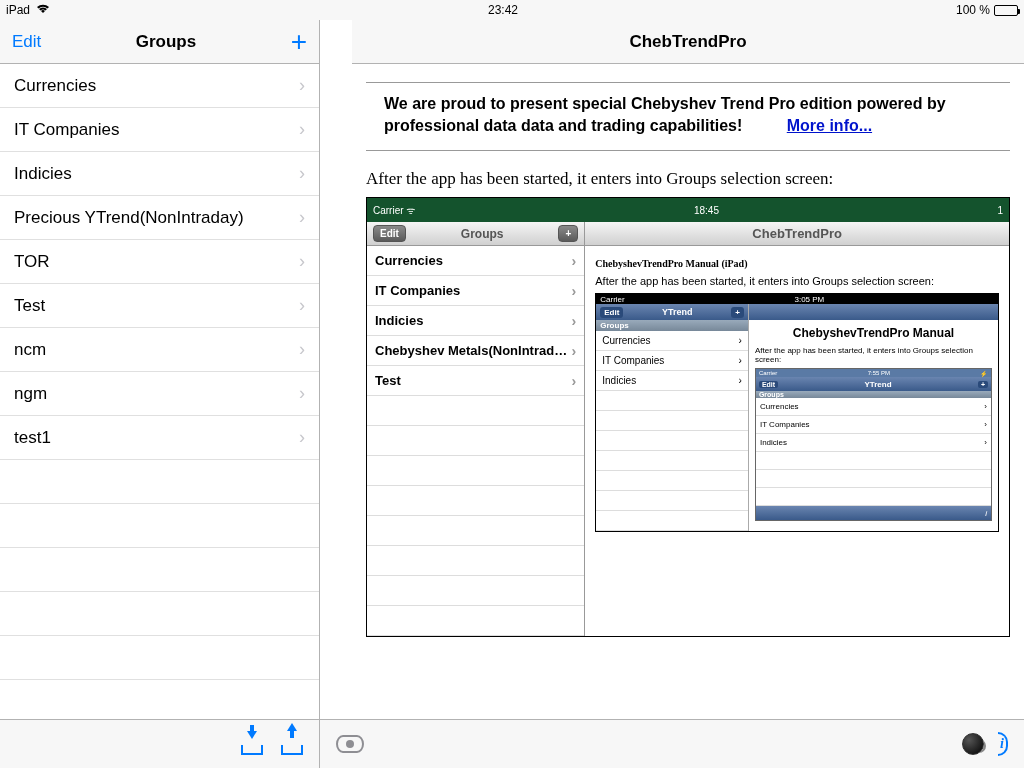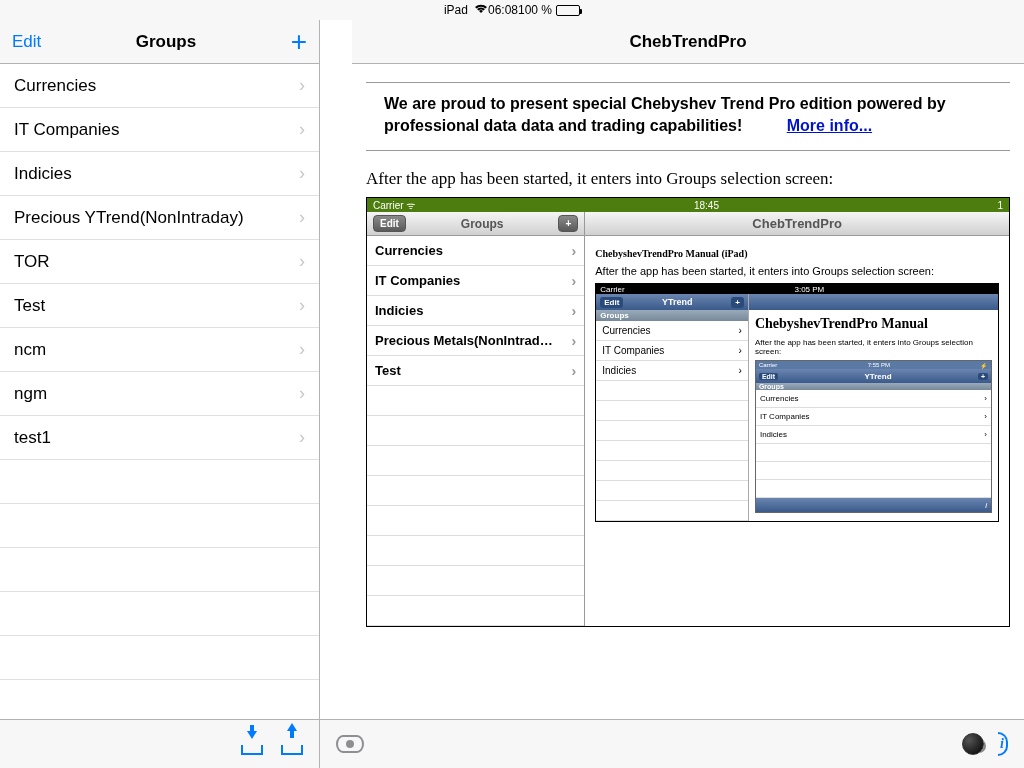--- a/index.html
+++ b/index.html
@@ -1,17 +1,17 @@
 <!DOCTYPE html>
 <html><head>
 <meta charset="utf-8">
 <style>
   * { box-sizing: border-box; margin: 0; padding: 0; }
   html, body { width: 1024px; height: 768px; font-family: -apple-system, Helvetica, Arial, sans-serif; overflow: hidden; background: #fff; }
-  .status-bar { height: 20px; background: #f7f7f7; display: flex; align-items: center; justify-content: center; padding: 0 6px; font-size: 12px; font-weight: 500; }
+  .status-bar { height: 20px; background: #f7f7f7; display: flex; align-items: center; justify-content: space-between; padding: 0 6px; font-size: 12px; font-weight: 500; }
   .status-left { display: flex; align-items: center; gap: 6px; }
   .status-right { display: flex; align-items: center; gap: 4px; }
   .wifi-icon { display:inline-block; }
   .battery { width: 24px; height: 11px; border: 1px solid #000; border-radius: 2px; position: relative; }
   .battery::after { content:''; position:absolute; right:-3px; top:3px; width:2px; height:5px; background:#000; border-radius:0 1px 1px 0; }
   .battery-fill { background:#000; width:100%; height:100%; }
   .split { display:flex; height: 700px; border-bottom:1px solid #b2b2b2;gap:32px; }
   .left-pane { width: 320px; border-right:1px solid #b2b2b2; display:flex; flex-direction:column; background:#fff; }
   .navbar { height: 44px; background:#f7f7f7; border-bottom:1px solid #b2b2b2; display:flex; align-items:center; justify-content:space-between; padding:0 12px; }
   .navbar .title { font-size:17px; font-weight:600; text-align:center; flex:1; }
@@ -24,21 +24,21 @@
   .right-pane { flex:1; display:flex; flex-direction:column; background:#fff; }
   .right-nav { height:44px; background:#f7f7f7; border-bottom:1px solid #b2b2b2; display:flex; align-items:center; justify-content:center; font-size:17px; font-weight:600; }
   .content { flex:1; overflow:auto; padding:12px 14px; }
   .content h3 { font-family: "Times New Roman", serif; font-size:20px; font-weight:bold; margin:10px 0 14px; }
   .hr { border:none; border-top:1px solid #999; margin:6px 0 10px; }
   .promo { font-weight:bold; font-size:16px; margin-left:18px; margin-right:10px; line-height:1.35; }
   .promo a { color:#0013cc; text-decoration:underline;padding-left:40px; }
   .body-text { font-family:"Times New Roman", serif; font-size:17px; margin:18px 0 8px; }
   
   .mock { border:1px solid #000; background:#fff; }
-  .mock-status { height:14px; background:#4d7c0f; color:#fff; font-size:10px; display:flex; justify-content:space-between; align-items:center; padding:6px 6px; }
+  .mock-status { height:24px; background:#14532d; color:#fff; font-size:10px; display:flex; justify-content:space-between; align-items:center; padding:6px 6px; }
   .mock-split { display:flex; }
   .mock-left { width:34%; border-right:1px solid #999; }
   .mock-nav { height:24px; background:linear-gradient(#f5f5f5,#d0d0d0); display:flex; align-items:center; justify-content:space-between; padding:0 6px; font-size:12px; font-weight:bold; border-bottom:1px solid #999; }
   .mock-nav .mbtn { background:linear-gradient(#8a8a8a,#5a5a5a); color:#fff; font-size:10px; padding:2px 6px; border-radius:4px; font-weight:bold; border:1px solid #555;}
   .mock-nav .mtitle { color:#555; }
   .mock-row { height:30px; border-bottom:1px solid #ddd; display:flex; align-items:center; justify-content:space-between; padding:0 8px; font-size:13px; font-weight:bold; }
   .mock-row .mc { color:#999; font-size:14px; }
   .mock-row.e { height:30px; }
   .mock-right { flex:1; }
   .mock-right-nav { height:24px; background:linear-gradient(#f5f5f5,#d0d0d0); display:flex; align-items:center; justify-content:center; font-size:13px; font-weight:bold; color:#555; border-bottom:1px solid #999;}
@@ -48,21 +48,21 @@
   .inner-mock { border:1px solid #000; margin-top:6px; font-size:9px;}
   .inner-status { background:#000; color:#fff; height:10px; font-size:8px; display:flex; justify-content:space-between; padding:0 4px; align-items:center;}
   .inner-split { display:flex; }
   .inner-left { width:38%; border-right:1px solid #aaa; }
   .inner-nav { height:16px; background:linear-gradient(#6a85b0,#3a5a8a); color:#fff; display:flex; align-items:center; justify-content:space-between; padding:0 4px; font-size:9px; font-weight:bold;}
   .inner-nav .ibtn { background:#2a4a7a; padding:1px 4px; border-radius:3px; font-size:8px;}
   .inner-section { background:linear-gradient(#9ab,#789); color:#fff; font-size:8px; padding:1px 4px; font-weight:bold;}
   .inner-row { height:20px; border-bottom:1px solid #ddd; display:flex; align-items:center; justify-content:space-between; padding:0 6px; font-size:10px; }
   .inner-right { flex:1; }
   .inner-content { padding:4px 6px; font-size:8px;}
-  .inner-content h5 { font-family:Liberation Serif, serif; font-size:14px; font-weight:bold; margin:2px 0 6px;}
+  .inner-content h5 { font-family:Liberation Sans, sans-serif; font-size:12px; font-weight:bold; margin:2px 0 6px;text-align:center;}
   
   .deep { border:1px solid #666; margin-top:4px; font-size:7px;}
   .deep-status { background:#5a7aa5; height:8px; color:#fff; font-size:6px; display:flex; justify-content:space-between; padding:0 3px; align-items:center;}
   .deep-nav { height:14px; background:linear-gradient(#6a85b0,#3a5a8a); color:#fff; display:flex; align-items:center; justify-content:space-between; padding:0 3px; font-size:8px; font-weight:bold;}
   .deep-nav .dbtn { background:#2a4a7a; padding:0 3px; border-radius:2px; font-size:7px;}
   .deep-section { background:linear-gradient(#9ab,#789); color:#fff; font-size:7px; padding:0 3px; font-weight:bold;}
   .deep-row { height:18px; border-bottom:1px solid #ddd; display:flex; align-items:center; justify-content:space-between; padding:0 4px; font-size:8px;}
   .deep-footer { height:14px; background:linear-gradient(#6a85b0,#3a5a8a); display:flex; justify-content:flex-end; padding:0 4px; align-items:center; color:#fff; font-size:8px; font-style:italic;}
   
   .toolbar { height:48px; background:#f7f7f7; display:flex; }
@@ -84,21 +84,21 @@
 
 <div class="status-bar">
   <div class="status-left">
     <span>iPad</span>
     <span class="wifi-icon">
       <svg width="14" height="10" viewBox="0 0 14 10">
           <path d="M7 9 L5 7 A3 3 0 0 1 9 7 Z M3 5 A6 6 0 0 1 11 5 L9.5 6.5 A4 4 0 0 0 4.5 6.5 Z M1 3 A9 9 0 0 1 13 3 L11.5 4.5 A7 7 0 0 0 2.5 4.5 Z" fill="#000"></path>
         </svg>
     </span>
   </div>
-  <div>06:08</div>
+  <div>23:42</div>
   <div class="status-right">
     <span>100 %</span>
     <span class="battery"><span class="battery-fill"></span></span>
   </div>
 </div>
 
 <div class="split">
 
   <div class="left-pane">
     <div class="navbar">
@@ -181,21 +181,21 @@
               </div>
             <div class="mock-row">
                 <span>IT Companies</span>
                 <span class="mc">›</span>
               </div>
             <div class="mock-row">
                 <span>Indicies</span>
                 <span class="mc">›</span>
               </div>
             <div class="mock-row">
-                <span>Precious Metals(NonIntrad…</span>
+                <span>Chebyshev Metals(NonIntrad…</span>
                 <span class="mc">›</span>
               </div>
             <div class="mock-row">
                 <span>Test</span>
                 <span class="mc">›</span>
               </div>
             <div class="mock-row e"></div>
               <div class="mock-row e"></div>
               <div class="mock-row e"></div>
             <div class="mock-row e"></div>

